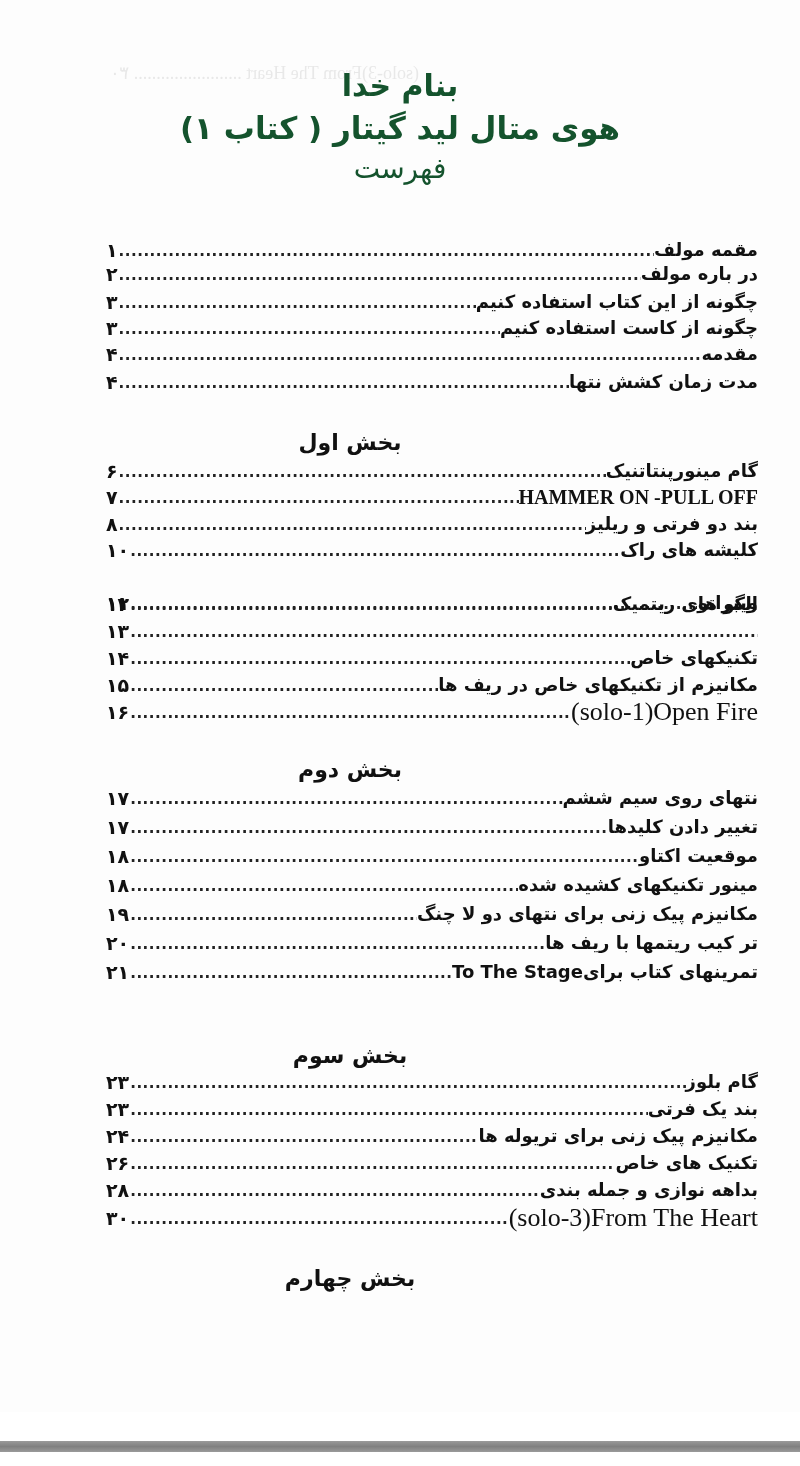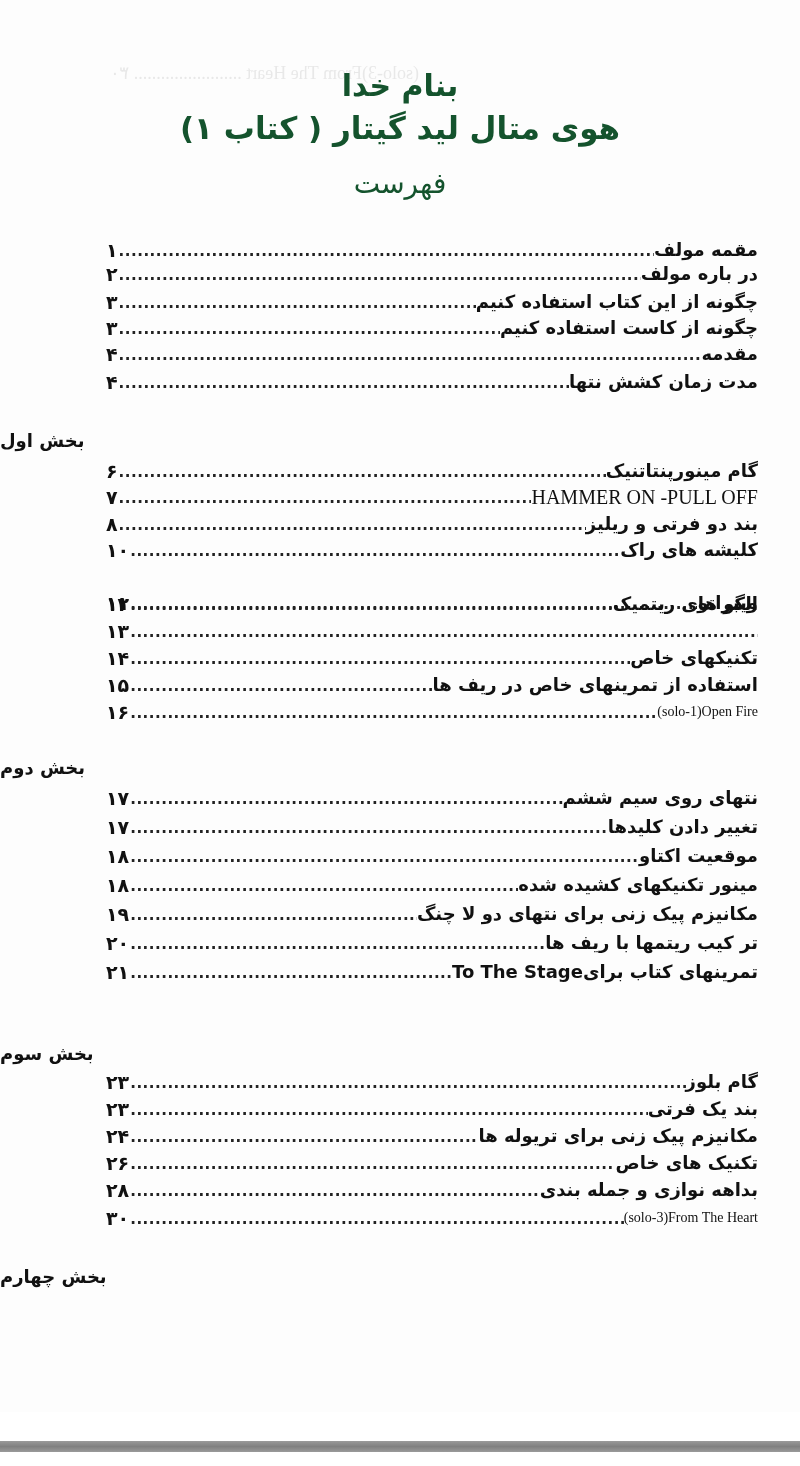--- a/index.html
+++ b/index.html
@@ -34,21 +34,21 @@
       position: absolute;
       left: 0;
       width: 800px;
       text-align: center;
       direction: rtl;
       font-weight: bold;
       color: #14532d;
     }
     .h-bismillah { top: 68px; font-size: 30px; }
     .h-title { top: 110px; font-size: 31px; }
-    .h-toc { top: 152px; font-size: 28px; font-weight: normal; margin-top: 15px; }
+    .h-toc { top: 152px; font-size: 28px; font-weight: normal; }
 
     .row {
       position: absolute;
       left: 106px;
       width: 652px;
       height: 24px;
       display: flex;
       flex-direction: row;
       align-items: flex-end;
     }
@@ -79,36 +79,36 @@
       direction: rtl;
       font-weight: bold;
       font-size: 18px;
       line-height: 24px;
       white-space: nowrap;
       text-align: right;
     }
     .row .title.latin {
       font-family: "Liberation Serif", serif;
       font-weight: normal;
-      font-size: 14px;
+      font-size: 26px;
       direction: ltr;
     }
     .row .title.latin-bold {
       font-family: "Liberation Serif", serif;
-      font-weight: normal;
+      font-weight: bold;
       font-size: 20px;
       direction: ltr;
     }
     .section {
       position: absolute;
       left: 0;
       width: 700px;
-      text-align: left;
-      direction: rtl;
-      font-size: 18px;
+      text-align: center;
+      direction: rtl;
+      font-size: 22px;
       font-weight: bold;
     }
     .bottom-bar {
       position: absolute;
       left: 0;
       top: 1441px;
       width: 800px;
       height: 11px;
       background: linear-gradient(#9a9a9a, #808080 50%, #9a9a9a);
     }
@@ -200,21 +200,21 @@
     <span class="dots"></span>
   </div>
   <div class="row" style="top:646px">
     <span class="num">۱۴</span>
     <span class="dots"></span>
     <span class="title">تکنیکهای خاص</span>
   </div>
   <div class="row" style="top:673px">
     <span class="num">۱۵</span>
     <span class="dots"></span>
-    <span class="title">استفاده از تمرینهای خاص در ریف ها</span>
+    <span class="title">مکانیزم از تکنیکهای خاص در ریف ها</span>
   </div>
   <div class="row" style="top:700px">
     <span class="num">۱۶</span>
     <span class="dots"></span>
     <span class="title latin">(solo-1)Open Fire</span>
   </div>
 
   <div class="section" style="top:757px">بخش دوم</div>
 
   <div class="row" style="top:786px">

